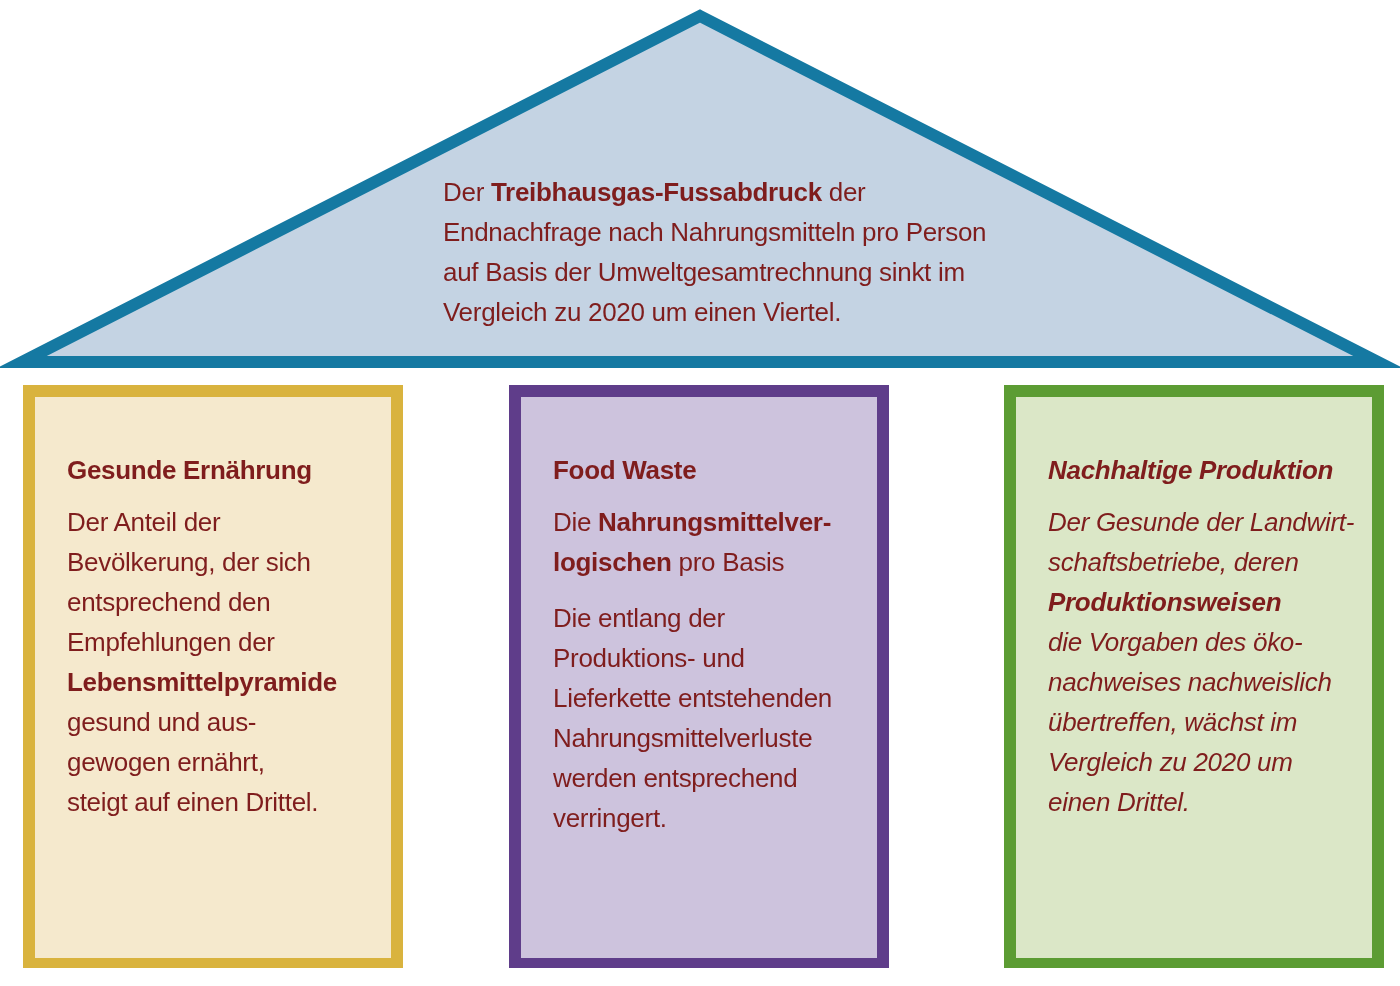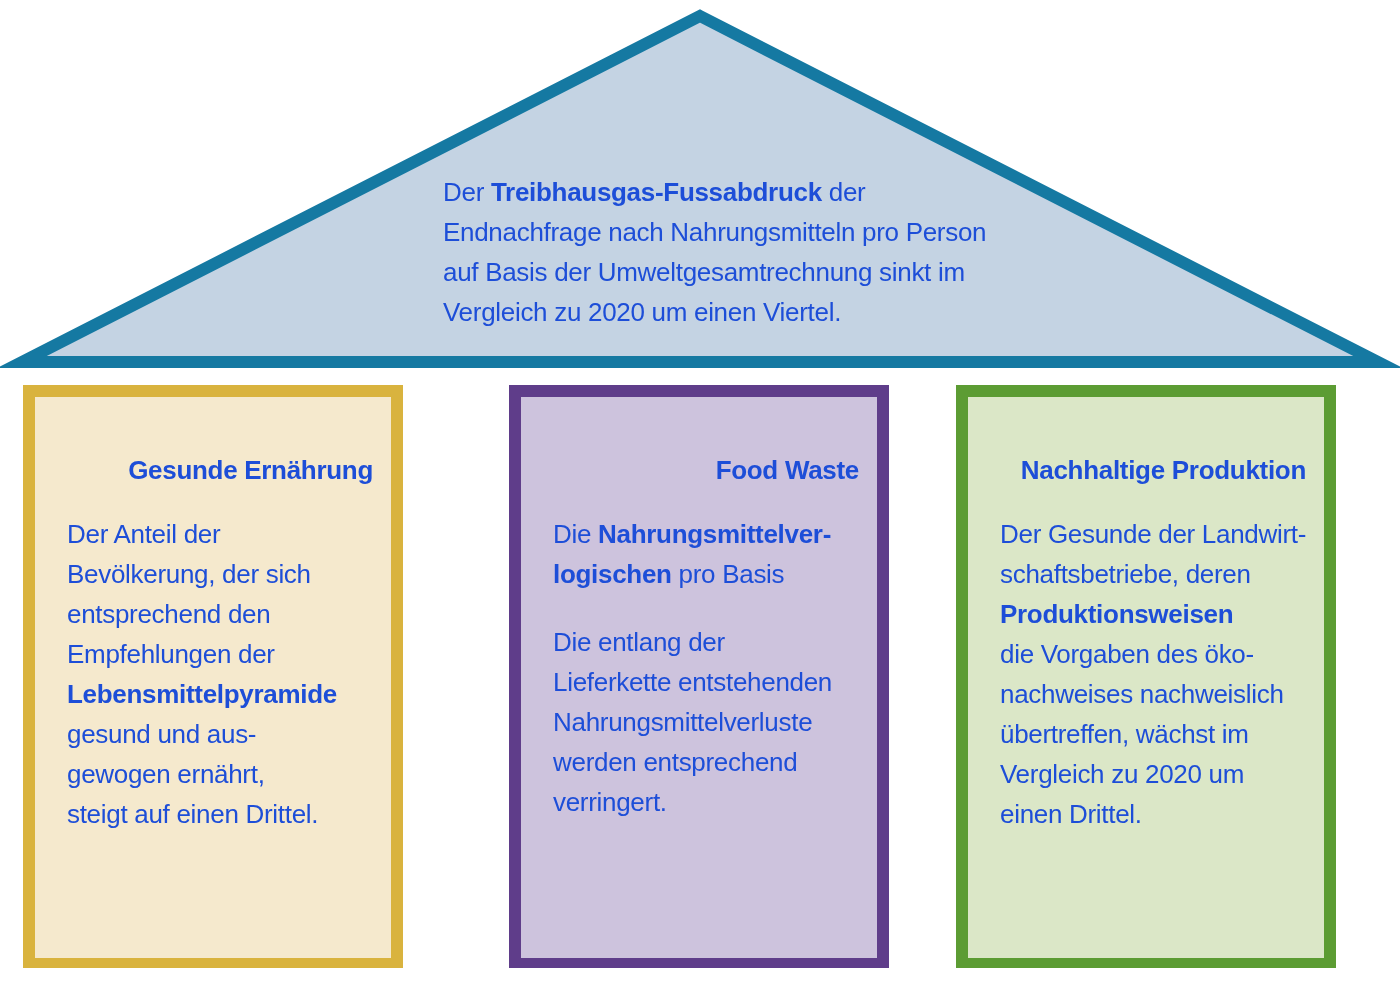--- a/index.html
+++ b/index.html
@@ -7,21 +7,21 @@
     padding: 0;
     background: #ffffff;
     font-family: "Liberation Sans", sans-serif;
   }
   .canvas {
     position: relative;
     width: 1400px;
     height: 968px;
     background: #ffffff;
     overflow: hidden;
-    color: #1d4ed8;
+    color: #7f1d1d;
   }
   .roof-svg {
     position: absolute;
     left: 0;
     top: 0;
   }
   .roof-text {
     position: absolute;
     left: 443px;
     top: 172px;
@@ -34,39 +34,38 @@
     position: absolute;
     top: 385px;
     width: 380px;
     height: 585px;
     box-sizing: border-box;
     border: 12px solid #000;
     padding: 58px 18px 0 32px;
   }
   .pillar.p0 { left: 23px; }
   .pillar.p1 { left: 509px; }
-  .pillar.p2 { left: 956px; }
+  .pillar.p2 { left: 1004px; font-style: italic; }
   .pillar-title {
     font-weight: bold;
     font-size: 26px;
     line-height: 31px;
     letter-spacing: -0.3px;
-    margin-bottom: 28px;
+    margin-bottom: 16px;
     white-space: nowrap;
-    text-align: right;
   }
   .pillar-body, .roof-text {
     font-size: 26px;
   }
   .pillar-body {
     line-height: 40px;
     letter-spacing: -0.3px;
     white-space: nowrap;
   }
-  .para + .para { margin-top: 28px; }
+  .para + .para { margin-top: 16px; }
   .seg.bold { font-weight: bold; }
 </style>
 </head>
 <body>
 
 <div class="canvas">
 
   <svg class="roof-svg" width="1400" height="380" viewBox="0 0 1400 380">
     <polygon points="700,16 1378,362 22,362" stroke-width="12" stroke-miterlimit="12" fill="#C4D3E3" stroke="#1579A2"></polygon>
   </svg>
@@ -98,20 +97,21 @@
 
   <div class="pillar p1" style="background: rgb(205, 195, 221); border-color: rgb(95, 61, 138);">
     <div class="pillar-title">Food Waste</div>
     <div class="pillar-body">
         <div class="para">
           <div class="line"><span class="seg">Die </span><span class="seg bold">Nahrungsmittelver-</span></div>
           <div class="line"><span class="seg bold">logischen</span><span class="seg"> pro Basis</span></div>
         </div>
         <div class="para">
           <div class="line"><span class="seg">Die entlang der</span></div>
+          <div class="line"><span class="seg">Produktions- und</span></div>
           <div class="line"><span class="seg">Lieferkette entstehenden</span></div>
           <div class="line"><span class="seg">Nahrungsmittelverluste</span></div>
           <div class="line"><span class="seg">werden entsprechend</span></div>
           <div class="line"><span class="seg">verringert.</span></div>
         </div>
       </div>
   </div>
 
   <div class="pillar p2" style="background: rgb(219, 231, 199); border-color: rgb(92, 156, 51);">
     <div class="pillar-title">Nachhaltige Produktion</div>

